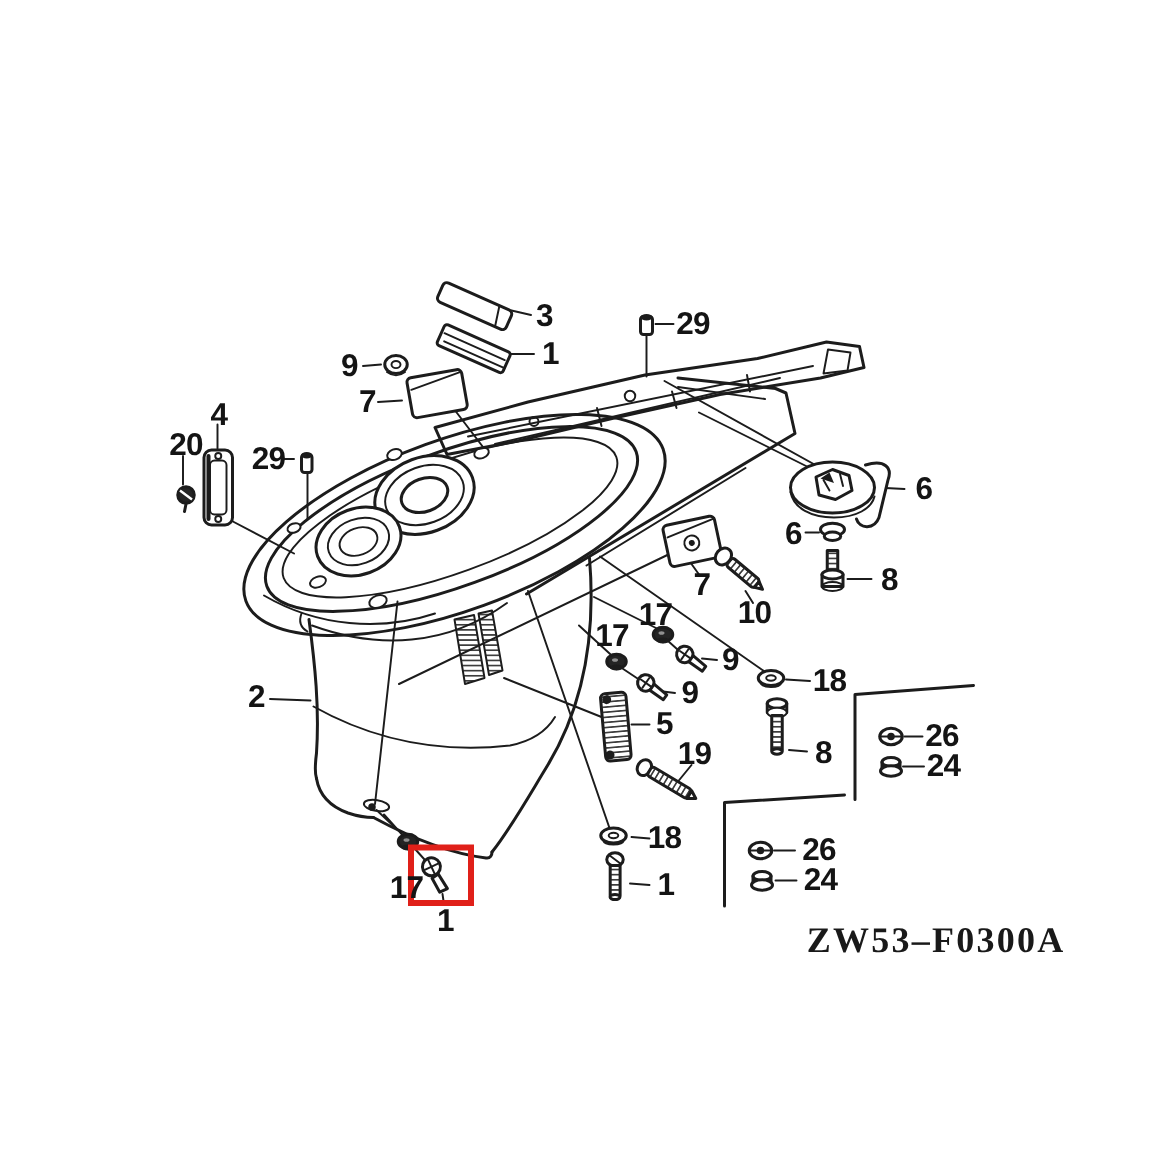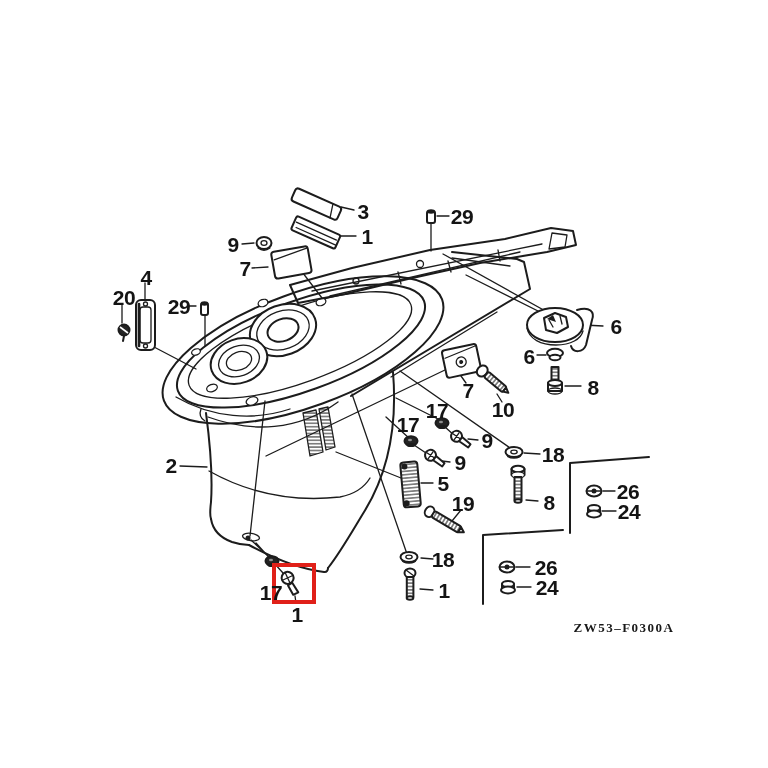--- a/index.html
+++ b/index.html
@@ -8,21 +8,21 @@
   #artwork{position:absolute;left:0;top:0;}
   .ln{stroke:#1c1c1c;stroke-width:2;fill:none;stroke-linecap:round;stroke-linejoin:round;}
   .thin{stroke:#1c1c1c;stroke-width:1.3;fill:none;stroke-linecap:round;stroke-linejoin:round;}
   .thk{stroke:#1c1c1c;stroke-width:2.7;fill:none;stroke-linecap:round;stroke-linejoin:round;}
   .fw{fill:#ffffff;}
   .fd{fill:#1c1c1c;stroke:none;}
   .fd2{fill:#242424;}
   .callout{position:absolute;transform:translate(-50%,-50%);font-weight:700;font-size:21px;
            color:#141414;letter-spacing:-0.5px;white-space:nowrap;line-height:1;}
   #diagram-code{position:absolute;left:624px;top:628px;transform:translate(-50%,-50%);
-           font-family:"Liberation Serif",serif;font-weight:700;font-size:13px;
+           font-family:"Liberation Serif",serif;font-weight:700;font-size:24px;
            letter-spacing:1.5px;color:#191919;white-space:nowrap;}
 </style>
 </head>
 <body>
 
 <div id="stage">
 
 <svg id="artwork" width="768" height="768" viewBox="0 0 768 768">
   <defs>
     <pattern id="dots" width="4.5" height="4.5" patternUnits="userSpaceOnUse">

